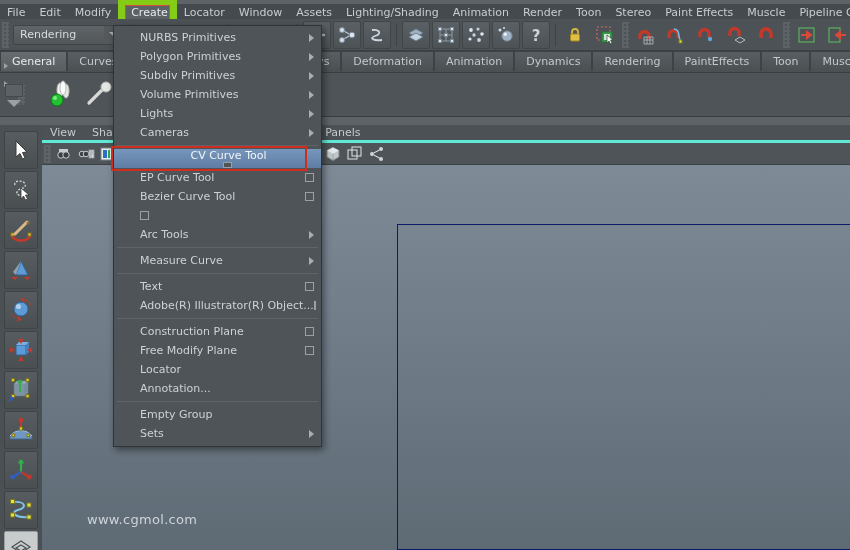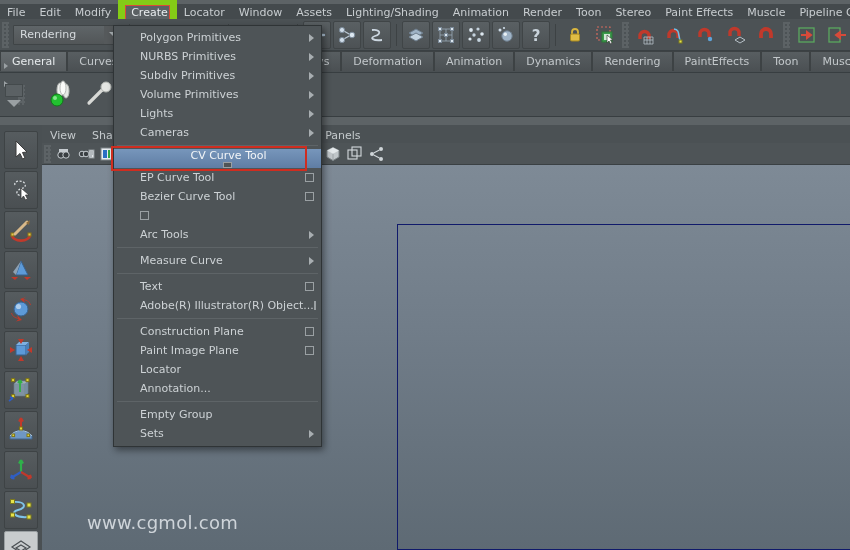--- a/index.html
+++ b/index.html
@@ -115,21 +115,21 @@
     width: 42px; height: 44px;
     display: flex; flex-direction: column; align-items: center; justify-content: center;
   }
   .shelfico { width: 36px; height: 36px; margin: 0 1px; display: flex; align-items: center; justify-content: center; flex: 0 0 auto;}
 
   
   .panelmenu {
     position: absolute; left: 42px; top: 125px; width: 808px; height: 21px;
     background: #4b5154;
     display: flex; align-items: center;
-    border-bottom: 1px solid #5eead4;
+    border-bottom: 6px solid #5eead4;
   }
   .panelmenu .pmi { font-size: 11px; color: #c5cacd; padding: 0 8px; white-space: nowrap; }
 
   .paneltools {
     position: absolute; left: 42px; top: 143px; width: 808px; height: 22px;
     background: #4e5457;
     display: flex; align-items: center;
     border-bottom: 1px solid #3a4043;
   }
   .pico { width: 20px; height: 20px; display: flex; align-items: center; justify-content: center; margin: 0 1px; flex: 0 0 auto;}
@@ -158,21 +158,21 @@
     overflow: hidden;
   }
   .vpborder {
     position: absolute;
     left: 355px; top: 59px; width: 470px; height: 326px;
     border: 1.5px solid #101a6b;
     background: transparent;
   }
   .watermark {
     position: absolute; left: 45px; top: 347px;
-    font-size: 18px; color: #d8dde2;
+    font-size: 13px; color: #d8dde2;
     letter-spacing: .3px;
     opacity: .92;
     font-family: "DejaVu Sans", sans-serif;
   }
 
   
   .dropdown {
     position: absolute; left: 113px; top: 25px; width: 209px;
     background: #4e5457;
     border: 1px solid #2f3436;
@@ -698,27 +698,27 @@
   </div>
 
   <div class="viewport">
     <div class="vpborder"></div>
     <div class="watermark">www.cgmol.com</div>
   </div>
 
   <div class="dropdown" id="dropdown">
       <div class="">
         <div class="dd-row">
+          <span class="lbl">NURBS Primitives</span>
+          <span class="sub"></span>
+        </div>
+      </div>
+      <div class="">
+        <div class="dd-row">
           <span class="lbl">Polygon Primitives</span>
-          <span class="sub"></span>
-        </div>
-      </div>
-      <div class="">
-        <div class="dd-row">
-          <span class="lbl">NURBS Primitives</span>
           <span class="sub"></span>
         </div>
       </div>
       <div class="">
         <div class="dd-row">
           <span class="lbl">Subdiv Primitives</span>
           <span class="sub"></span>
         </div>
       </div>
       <div class="">
@@ -792,21 +792,21 @@
       </div>
       <div class="dd-sep"></div>
       <div class="">
         <div class="dd-row">
           <span class="lbl">Construction Plane</span>
           <span class="box"></span>
         </div>
       </div>
       <div class="">
         <div class="dd-row">
-          <span class="lbl">Paint Image Plane</span>
+          <span class="lbl">Free Modify Plane</span>
           <span class="box"></span>
         </div>
       </div>
       <div class="">
         <div class="dd-row">
           <span class="lbl">Locator</span>
         </div>
       </div>
       <div class="">
         <div class="dd-row">

